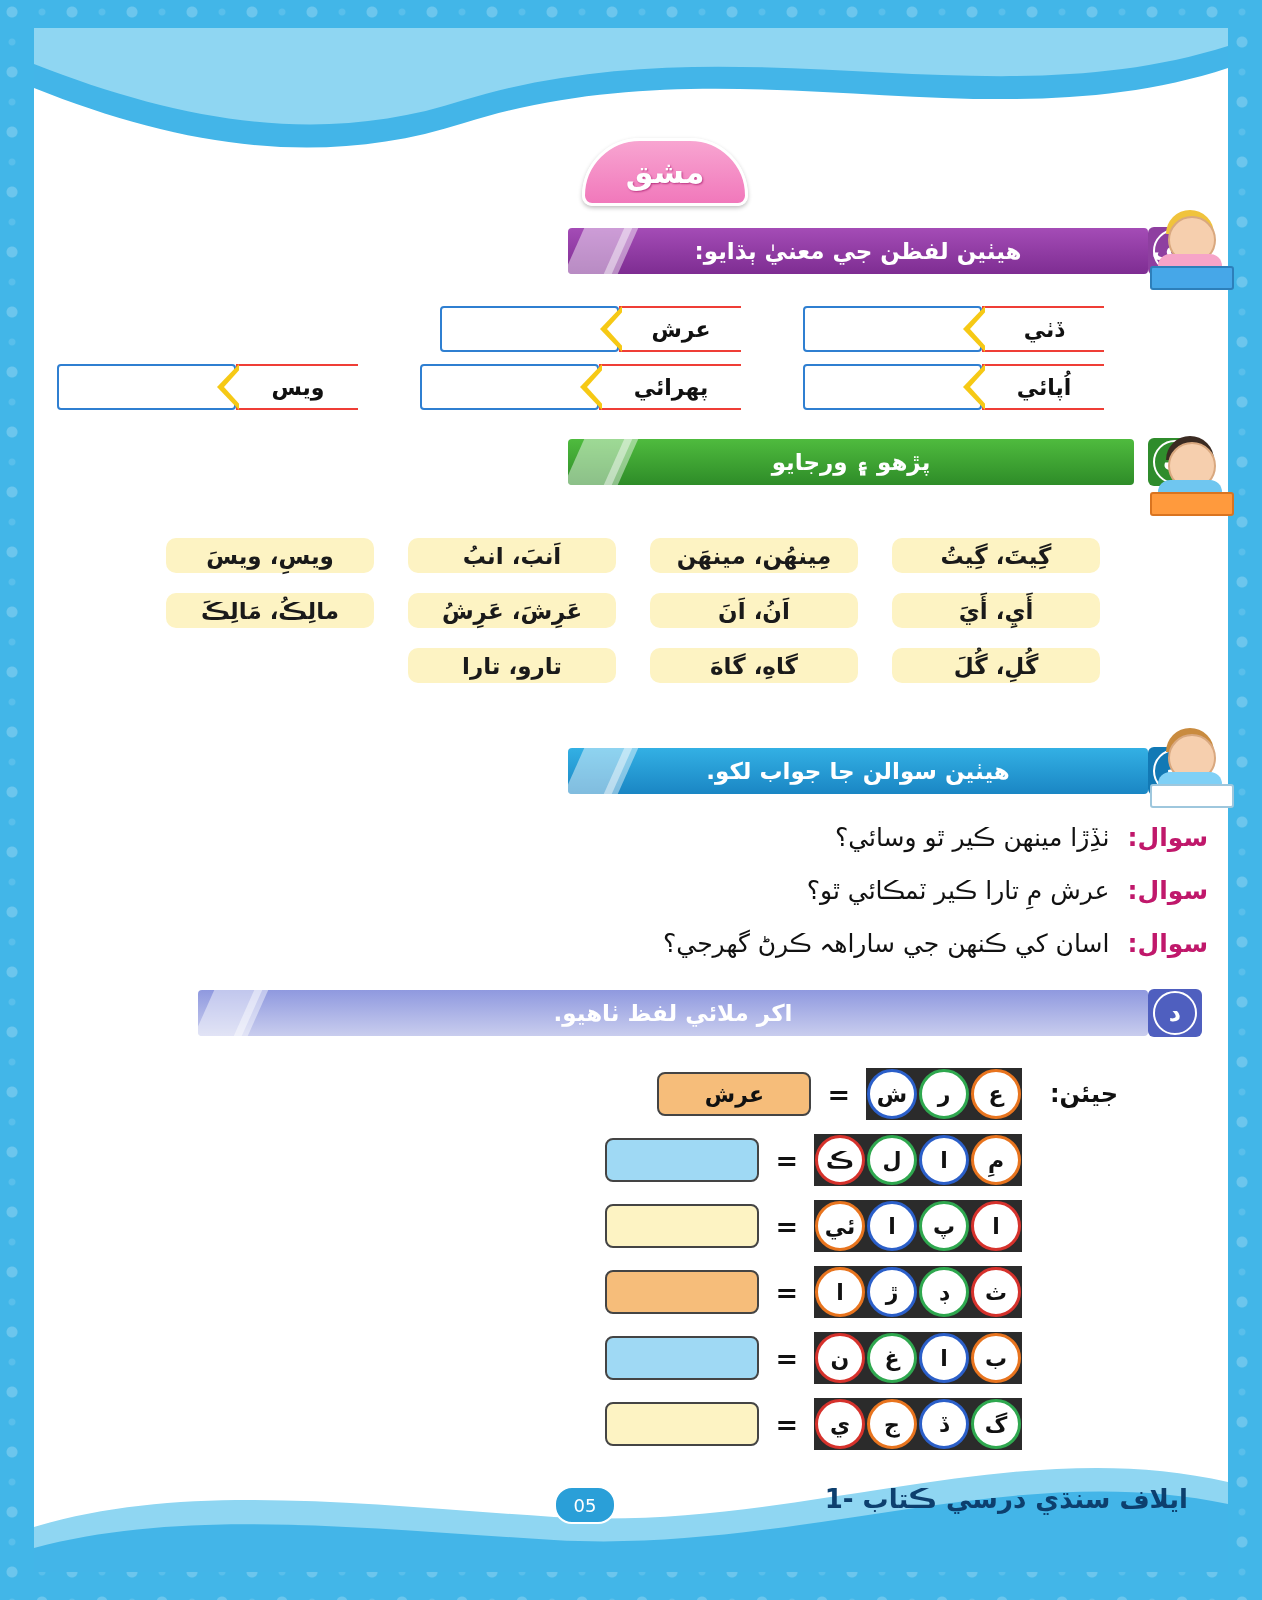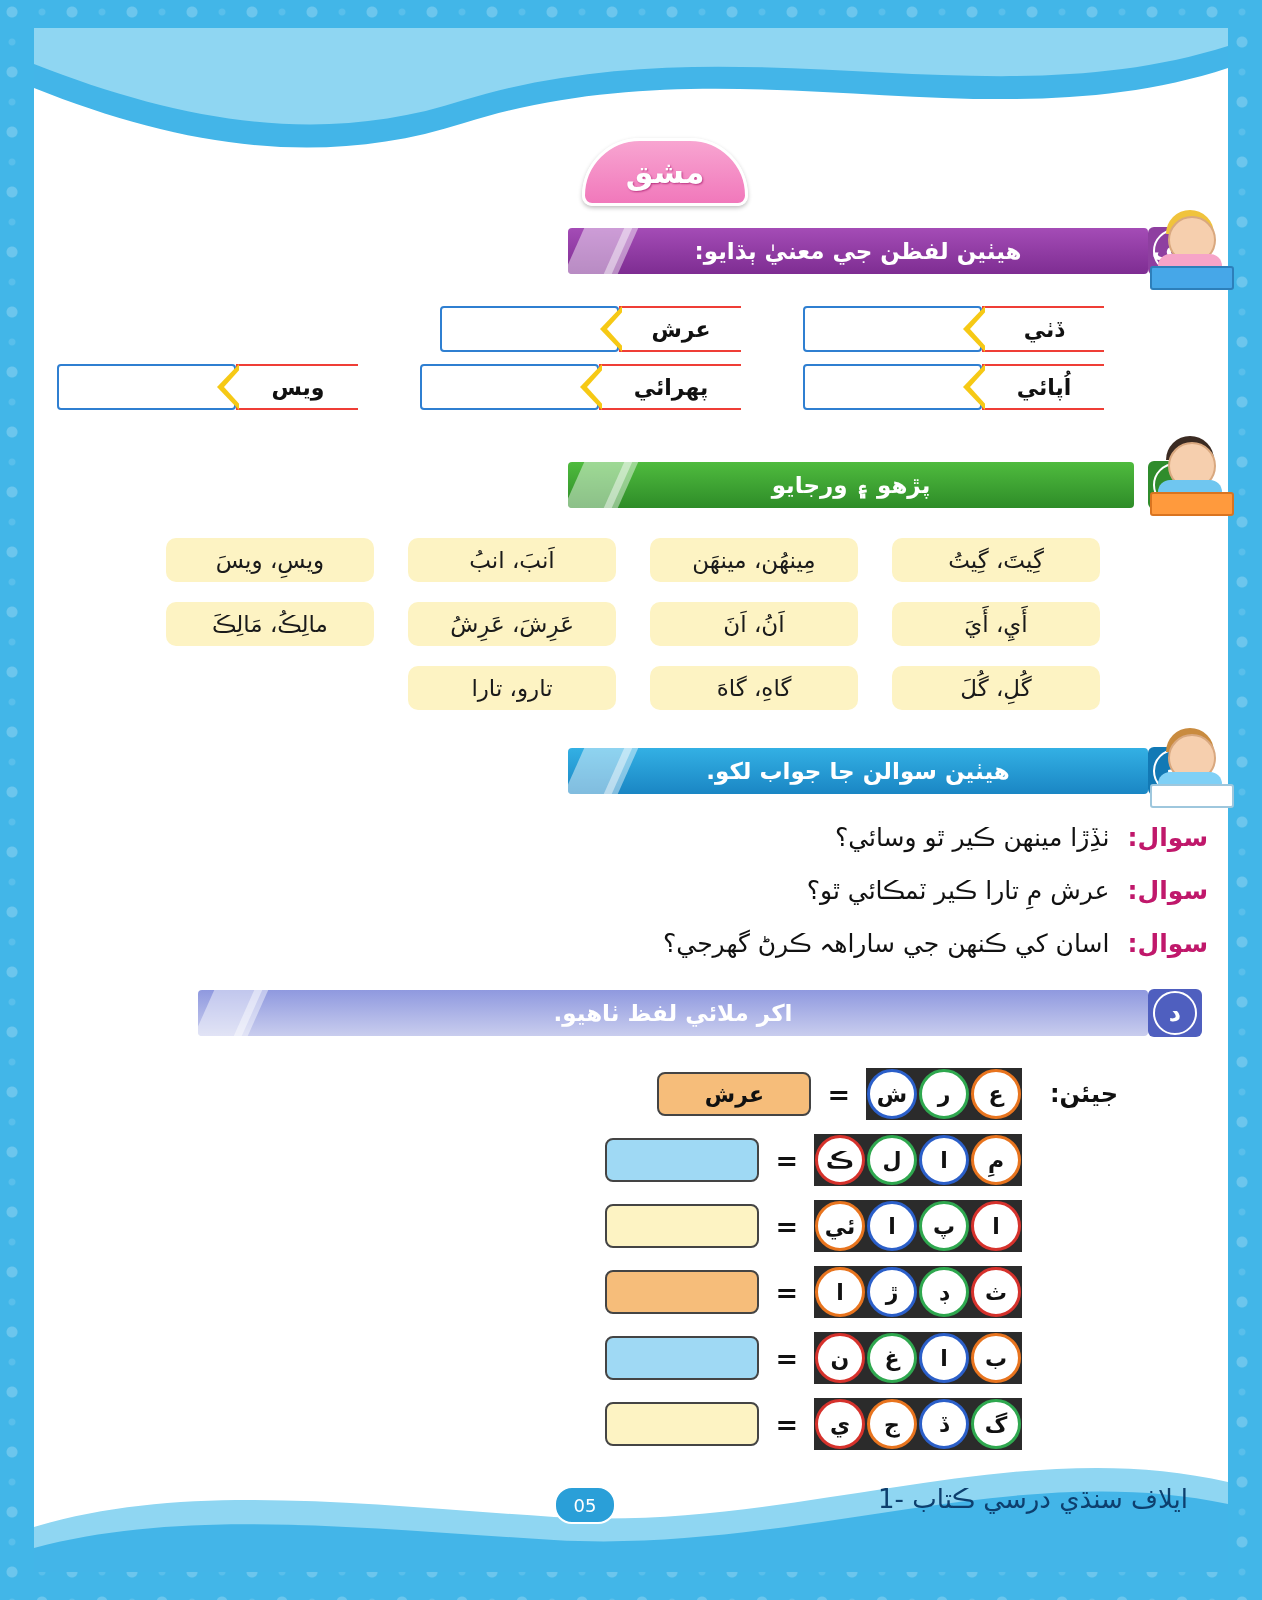--- a/index.html
+++ b/index.html
@@ -85,22 +85,22 @@
     position:absolute;left:-14px;top:1px;width:0;height:0;
     border-top:20px solid transparent;border-bottom:20px solid transparent;
     border-right:18px solid #ffffff;
   }
   .answerbox{
     width:175px;height:42px;background:#ffffff;border:2px solid #2f7fd1;border-radius:4px;margin-left:22px;
   }
 
   
   .chip{
-    background:#fdf3c3;border-radius:10px;height:44px;display:flex;align-items:center;justify-content:center;
-    font-size:23px;color:#1a1a1a;
+    background:#fdf3c3;border-radius:10px;height:35px;display:flex;align-items:center;justify-content:center;
+    font-size:23px;color:#1a1a1a;font-weight:bold;
   }
 
   
   .qrow{position:absolute;display:flex;align-items:center;gap:18px;}
   .qlabel{color:#c0186b;font-size:25px;font-weight:bold;}
   .qtext{color:#111;font-size:25px;}
 
   
   .tile{
     width:52px;height:52px;background:#2b2b2b;display:flex;align-items:center;justify-content:center;
@@ -109,21 +109,21 @@
   .tile .circ{
     width:44px;height:44px;border-radius:50%;background:#ffffff;
     border:3px solid #888;display:flex;align-items:center;justify-content:center;
     font-size:22px;font-weight:bold;color:#111;
   }
   .eq{font-size:27px;font-weight:bold;color:#111;}
   .resbox{width:150px;height:40px;border:2px solid #444;border-radius:8px;display:flex;align-items:center;justify-content:center;font-size:22px;font-weight:bold;color:#111;}
 
   
   .footer-title{
-    position:absolute;right:40px;bottom:58px;font-size:26px;font-weight:normal;color:#0d3f6e;
+    position:absolute;right:40px;bottom:58px;font-size:26px;font-weight:bold;color:#0d3f6e;
   }
   .page-num{
     position:absolute;left:520px;bottom:48px;width:58px;height:34px;border-radius:18px;
     background:#2a9fd8;color:#fff;display:flex;align-items:center;justify-content:center;
     font-size:18px;font-weight:normal;border:2px solid #fff;
   }
   
   .kid{position:absolute;width:92px;height:78px;}
   .kid .head{position:absolute;left:24px;top:6px;width:44px;height:44px;border-radius:50%;background:#f6cfae;border:2px solid #d9a87f;}
   .kid .hair{position:absolute;left:22px;top:0px;width:48px;height:24px;border-radius:24px 24px 0 0;}
@@ -216,21 +216,21 @@
     <div class="pairwrap" style="margin-right:40px;">
       <div class="wordtag">
         <div class="arrow"></div>
           <div class="arrow-in"></div>
         <span>ويس</span>
       </div>
       <div class="answerbox"></div>
     </div>
   </div>
 
-  <div class="sec" style="right:20px;top:432px;width:640px;gap:14px;">
+  <div class="sec" style="right:20px;top:409px;width:640px;gap:14px;">
     <div class="letter" style="background:#2f8c2c;">
       <div class="circ">
           <span>ب</span>
         </div>
     </div>
     <div class="bar" style="background:linear-gradient(#4fbb3e,#2e8c28);">
       <div class="slash"></div>
       <div class="slash2"></div>
       <span>پڙهو ۽ ورجايو</span>
     </div>

